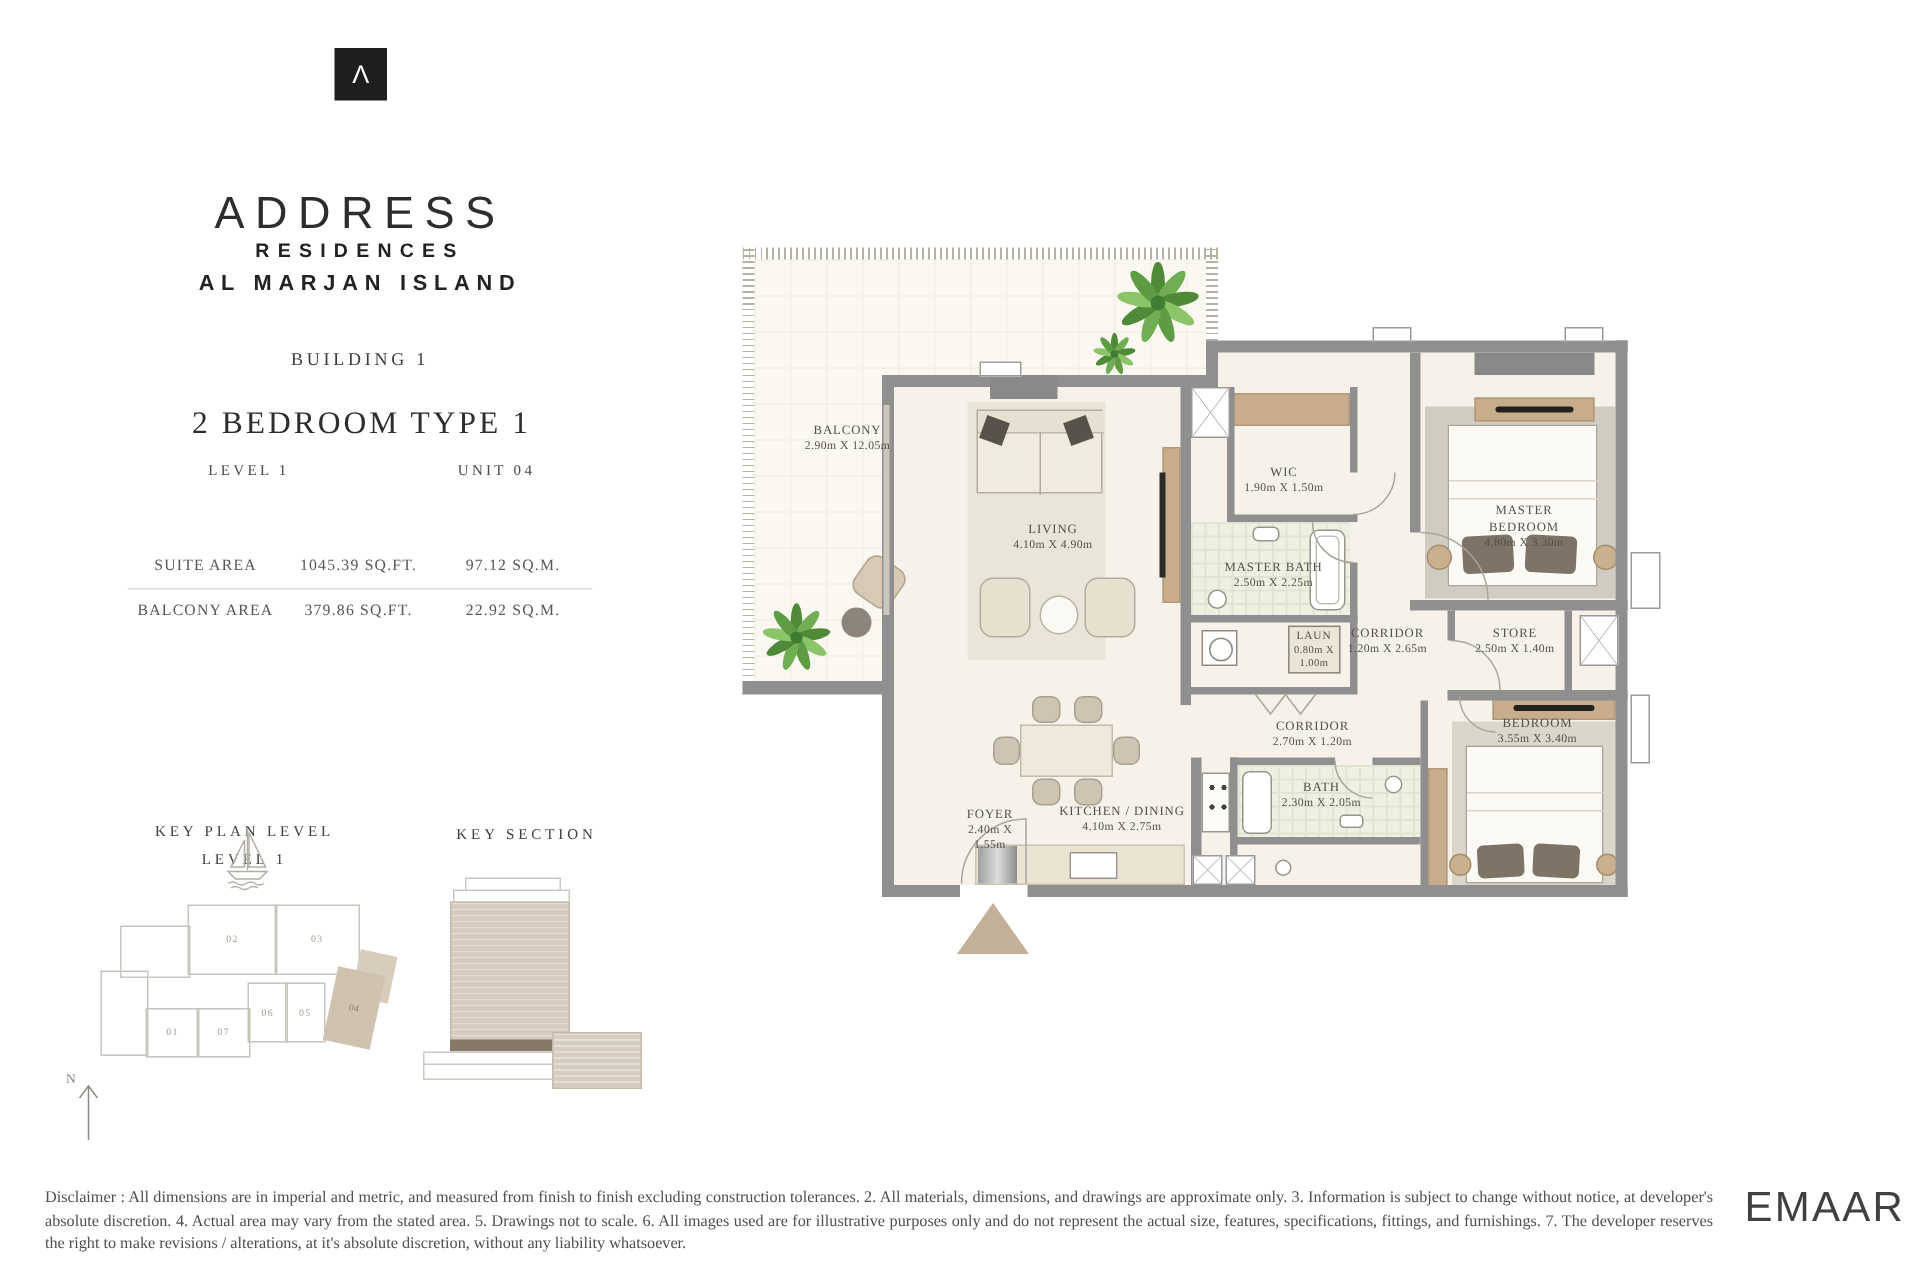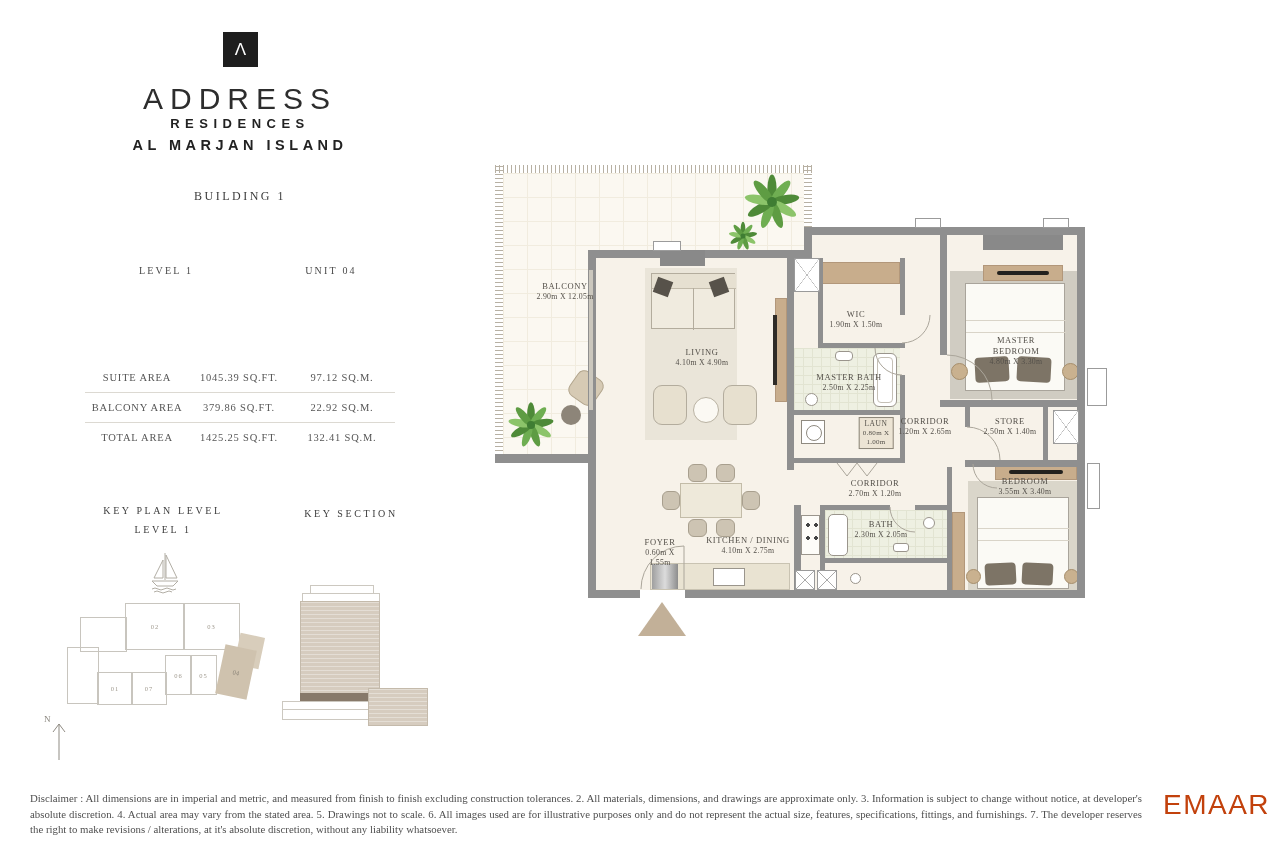--- a/index.html
+++ b/index.html
@@ -1,19 +1,19 @@
 <!DOCTYPE html>
 <html><head>
 <meta charset="utf-8">
 <style>
   html,body{margin:0;padding:0;background:#fff;}
   .page{position:relative;width:1280px;height:855px;background:#ffffff;overflow:hidden;
         font-family:"Liberation Serif",serif;color:#4a4a4a;}
   .abs{position:absolute;}
-  .ctr{transform:translate(-50%,-50%);text-align:center;}
+  .ctr{transform:translate(-50%,-50%);text-align:center;margin-top:44px;}
   
   .logo{left:223px;top:32px;width:35px;height:35px;background:#1e1e1e;color:#fff;
         display:flex;align-items:center;justify-content:center;
         font-family:"Liberation Sans",sans-serif;font-size:17px;}
   .brand-name{left:240px;top:99px;font-family:"Liberation Sans",sans-serif;font-size:30px;
         letter-spacing:7px;color:#2d2d2d;white-space:nowrap;}
   .brand-l2{left:240px;top:123px;font-family:"Liberation Sans",sans-serif;font-size:13px;
         font-weight:bold;letter-spacing:5.5px;color:#222;white-space:nowrap;}
   .brand-l3{left:240px;top:145px;font-family:"Liberation Sans",sans-serif;font-size:14.5px;
         font-weight:bold;letter-spacing:4.5px;color:#222;white-space:nowrap;}
@@ -63,21 +63,21 @@
       color:#54504a;line-height:1.3;}
   .pl .nm{font-size:8.5px;letter-spacing:.6px;white-space:nowrap;}
   .pl .nm.wrap{white-space:normal;width:74px;}
   .pl .dm{font-size:7.8px;letter-spacing:.3px;white-space:nowrap;}
   .lbox{border:1px solid #8b8578;background:#ece4d4;padding:1px 3px;}
   .circ{border-radius:50%;}
   .arcsvg{position:absolute;left:0;top:0;z-index:6;}
   
   .disc{left:30px;top:791px;width:1112px;font-size:10.8px;line-height:1.45;color:#4f4f4f;text-align:justify;}
   .emaar{left:1163px;top:789px;font-family:"Liberation Sans",sans-serif;font-size:28px;
-        letter-spacing:1.5px;color:#c2410c;}
+        letter-spacing:1.5px;color:#404040;}
 </style>
 </head>
 <body>
 
 <svg width="0" height="0" style="position:absolute">
   <defs>
     <symbol id="plant" viewBox="0 0 40 40">
       <g>
         <ellipse cx="20" cy="11" rx="3.2" ry="10" fill="#4e8a38"></ellipse>
         <ellipse cx="20" cy="11" rx="3.2" ry="10" fill="#6fae52" transform="rotate(40 20 20)"></ellipse>
@@ -96,38 +96,34 @@
 
 <div class="page">
 
   <div class="abs logo">
     <span>Λ</span>
   </div>
   <div class="abs ctr brand-name">ADDRESS</div>
   <div class="abs ctr brand-l2">RESIDENCES</div>
   <div class="abs ctr brand-l3">AL MARJAN ISLAND</div>
   <div class="abs ctr building">BUILDING 1</div>
+  <div class="abs ctr unit-type">2 BEDROOM TYPE 1</div>
   <div class="abs ctr lvl">LEVEL 1</div>
   <div class="abs ctr unt">UNIT 04</div>
 
   <div class="abs areas">
     <div class="arow">
       <span class="ac1">SUITE AREA</span>
       <span class="ac2">1045.39 SQ.FT.</span>
       <span class="ac3">97.12 SQ.M.</span>
     </div>
     <div class="arow">
       <span class="ac1">BALCONY AREA</span>
       <span class="ac2">379.86 SQ.FT.</span>
       <span class="ac3">22.92 SQ.M.</span>
-    </div>
-    <div class="arow">
-      <span class="ac1">TOTAL AREA</span>
-      <span class="ac2">1425.25 SQ.FT.</span>
-      <span class="ac3">132.41 SQ.M.</span>
     </div>
   </div>
 
   <div class="abs ctr kp-title">
     <div>KEY PLAN LEVEL</div>
     <div>LEVEL 1</div>
   </div>
   <div class="abs ctr ks-title">KEY SECTION</div>
 
   <svg class="abs" style="left:146px;top:550px" width="38" height="44" viewBox="0 0 38 44">
@@ -378,21 +374,21 @@
     <div class="pl" style="left:386px;top:365px">
       <div class="nm">BATH</div>
         <div class="dm">2.30m X 2.05m</div>
       </div>
     <div class="pl" style="left:530px;top:322px">
       <div class="nm">BEDROOM</div>
         <div class="dm">3.55m X 3.40m</div>
       </div>
     <div class="pl" style="left:165px;top:388px">
       <div class="nm">FOYER</div>
-      <div class="dm">0.60m X</div>
+      <div class="dm">2.40m X</div>
       <div class="dm">1.55m</div>
       </div>
     <div class="pl" style="left:253px;top:381px">
       <div class="nm">KITCHEN / DINING</div>
         <div class="dm">4.10m X 2.75m</div>
       </div>
   </div>
 
   <div class="abs disc">Disclaimer : All dimensions are in imperial and metric, and measured from finish to finish excluding construction tolerances. 2. All materials, dimensions, and drawings are approximate only. 3. Information is subject to change without notice, at developer's absolute discretion. 4. Actual area may vary from the stated area. 5. Drawings not to scale. 6. All images used are for illustrative purposes only and do not represent the actual size, features, specifications, fittings, and furnishings. 7. The developer reserves the right to make revisions / alterations, at it's absolute discretion, without any liability whatsoever.</div>
   <div class="abs emaar">EMAAR</div>

